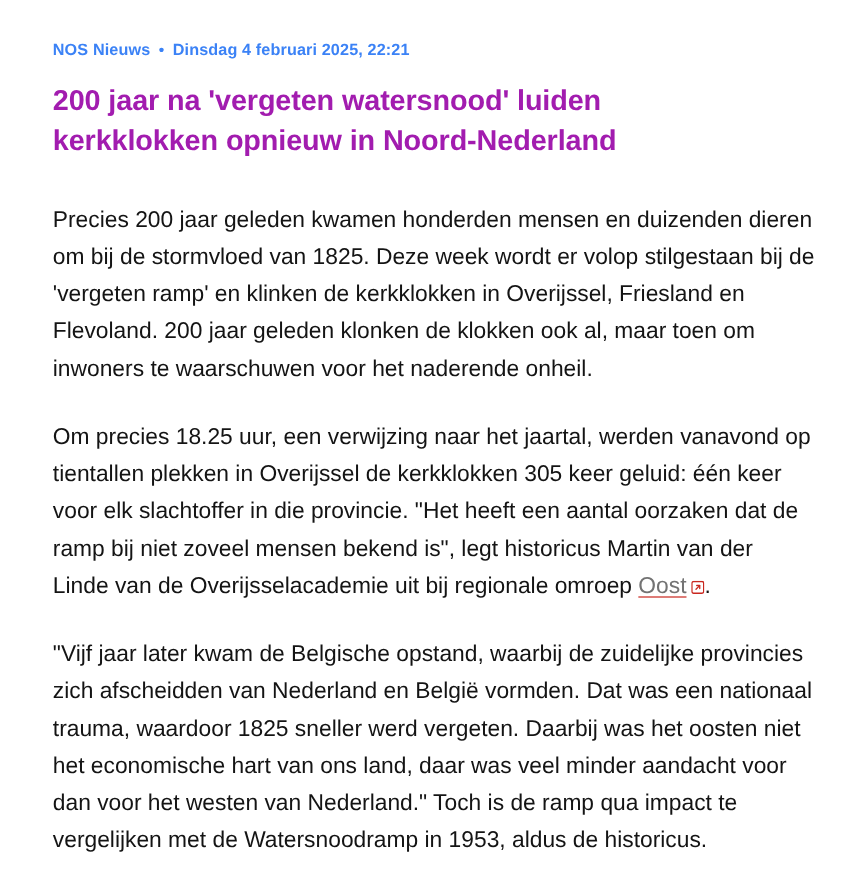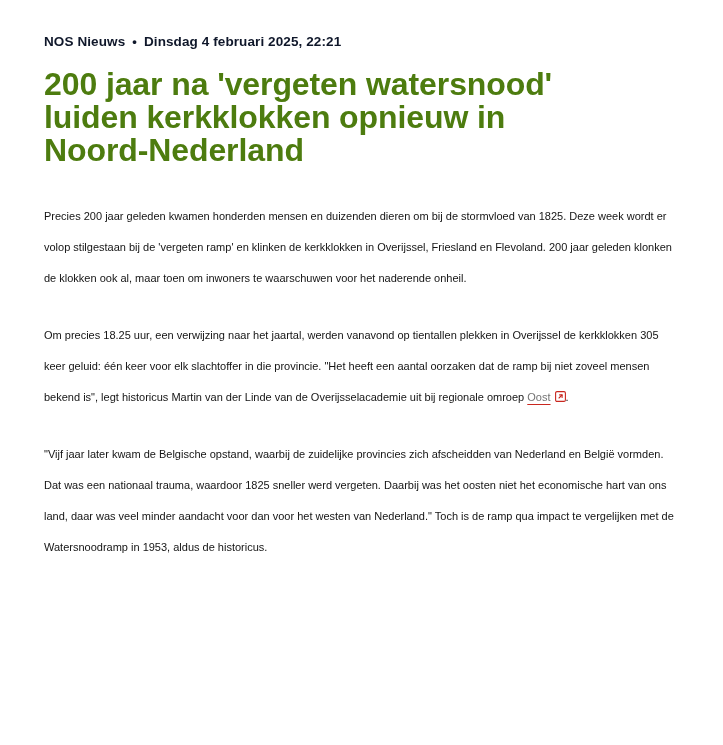--- a/index.html
+++ b/index.html
@@ -15,50 +15,50 @@
     overflow: hidden;
   }
   .article {
     padding: 34px 44px 0 44px;
     box-sizing: border-box;
     width: 723px;
   }
   .meta {
     font-size: 13.5px;
     line-height: 16px;
-    color: #0f172a;
+    color: #3b82f6;
     margin-bottom: 18px;
     display: flex;
     align-items: center;
     gap: 7px;
     letter-spacing: 0.1px;
   }
   .meta .source {
     font-weight: bold;
   }
   .meta .dot {
     font-weight: bold;
     font-size: 13px;
     line-height: 13px;
     transform: translateY(-1px);
   }
   .meta .date {
     font-weight: bold;
   }
   h1.headline {
-    font-size: 32px;
+    font-size: 24px;
     line-height: 33px;
     font-weight: bold;
     margin: 0 0 34px 0;
     letter-spacing: -0.1px;
     max-width: 560px;
-    color: #4d7c0f;
+    color: #a21caf;
   }
   p.body-text {
-    font-size: 11px;
+    font-size: 19px;
     line-height: 31px;
     margin: 0 0 26px 0;
     color: #141414;
     max-width: 640px;
   }
   a.inline-link {
     color: #737373;
     text-decoration: underline;
     text-decoration-color: #c9271f;
     text-underline-offset: 3px;

